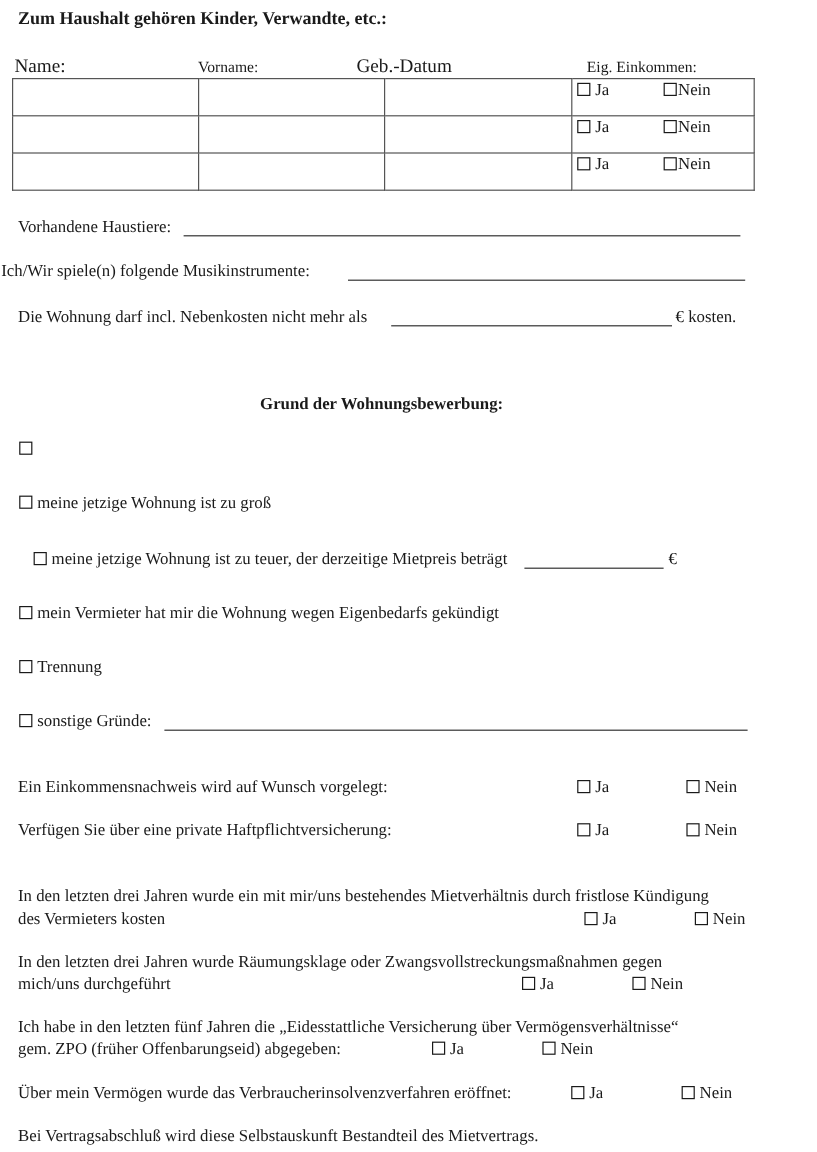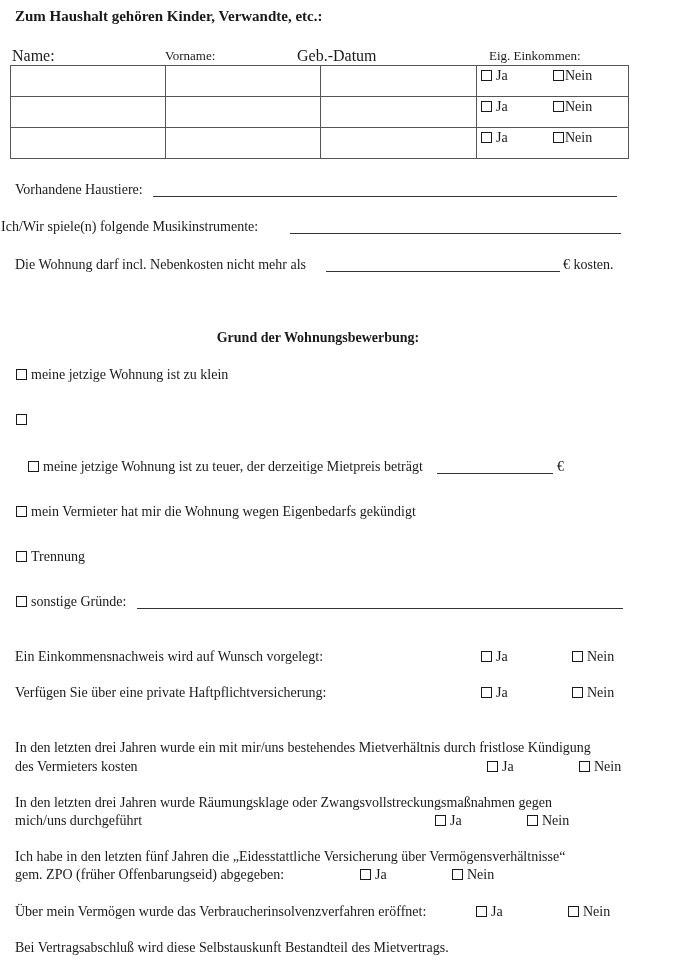--- a/index.html
+++ b/index.html
@@ -75,23 +75,23 @@
 
 <div class="abs" style="left:1px; top:219px;">Ich/Wir spiele(n) folgende Musikinstrumente:</div>
 <div class="uline" style="left:290px; width:331px; top:233px;"></div>
 
 <div class="abs" style="left:15px; top:257px;">Die Wohnung darf incl. Nebenkosten nicht mehr als</div>
 <div class="uline" style="left:326px; width:234px; top:271px;"></div>
 <div class="abs" style="left:563px; top:257px;">€ kosten.</div>
 
 <div class="abs bold" style="left:0; width:636px; text-align:center; top:330px;">Grund der Wohnungsbewerbung:</div>
 
-<div class="abs" style="left:16px; top:367px;"><span class="cb"></span><span>meine jetzige Wohnung ist zu klein</span></div>
+<div class="abs" style="left:16px; top:367px;"><span class="cb"></span></div>
 
-<div class="abs" style="left:16px; top:412px;"><span class="cb"></span></div>
+<div class="abs" style="left:16px; top:412px;"><span class="cb"></span><span>meine jetzige Wohnung ist zu groß</span></div>
 
 <div class="abs" style="left:28px; top:459px;"><span class="cb"></span><span>meine jetzige Wohnung ist zu teuer, der derzeitige Mietpreis beträgt</span></div>
 <div class="uline" style="left:437px; width:116px; top:473px;"></div>
 <div class="abs" style="left:557px; top:459px;">€</div>
 
 <div class="abs" style="left:16px; top:504px;"><span class="cb"></span><span>mein Vermieter hat mir die Wohnung wegen Eigenbedarfs gekündigt</span></div>
 
 <div class="abs" style="left:16px; top:549px;"><span class="cb"></span><span>Trennung</span></div>
 
 <div class="abs" style="left:16px; top:594px;"><span class="cb"></span><span>sonstige Gründe:</span></div>

